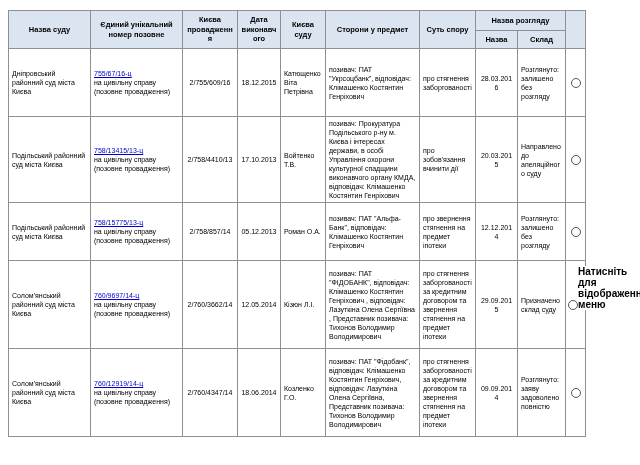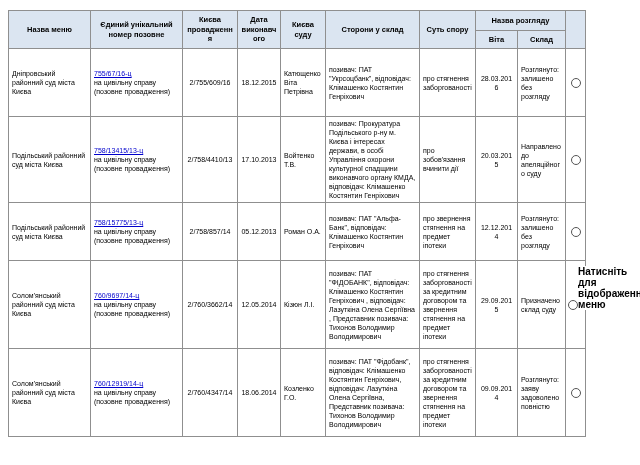--- a/index.html
+++ b/index.html
@@ -69,32 +69,32 @@
       <col style="width:43px">
         <col style="width:45px">
         <col style="width:94px">
       <col style="width:56px">
         <col style="width:42px">
         <col style="width:48px">
       <col style="width:20px">
     </colgroup>
     <thead>
       <tr class="h1">
-        <th rowspan="2">Назва меню</th>
+        <th rowspan="2">Назва суду</th>
         <th rowspan="2">Єдиний унікальний номер позовне</th>
         <th rowspan="2">Києва провадження</th>
         <th rowspan="2">Дата виконавчого</th>
         <th rowspan="2">Києва суду</th>
-        <th rowspan="2">Сторони у склад</th>
+        <th rowspan="2">Сторони у предмет</th>
         <th rowspan="2">Суть спору</th>
         <th colspan="2">Назва розгляду</th>
         <th rowspan="2"></th>
       </tr>
       <tr class="h2">
-        <th>Віта</th>
+        <th>Назва</th>
         <th>Склад</th>
       </tr>
     </thead>
     <tbody>
 
       <tr>
         <td>Дніпровський районний суд міста Києва</td>
         <td>
           <a href="#" class="case-link">755/67/16-ц</a>
           <span>на цивільну справу (позовне провадження)</span>

